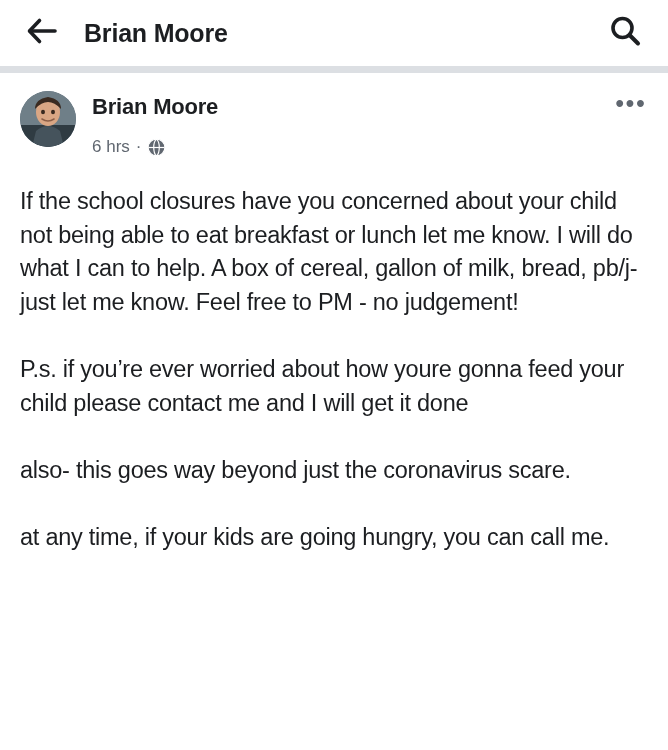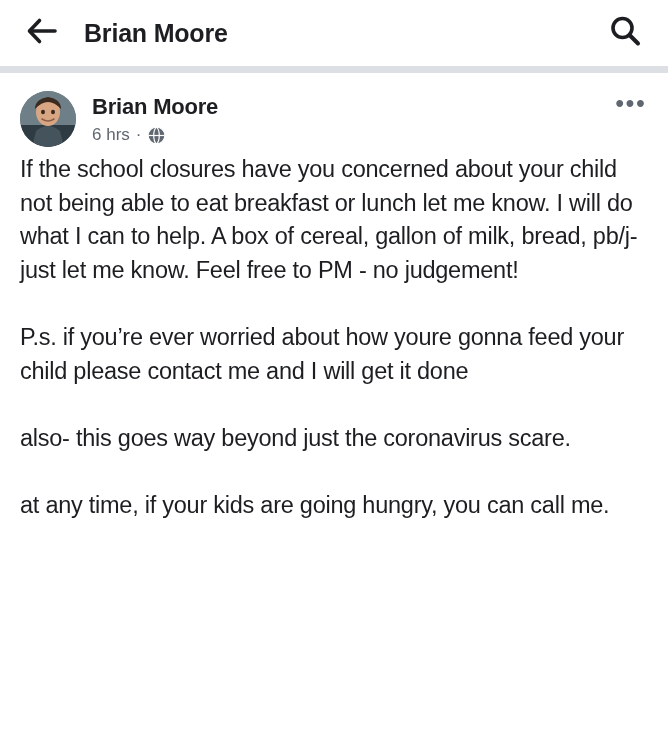--- a/index.html
+++ b/index.html
@@ -78,21 +78,21 @@
   .author {
     font-size: 22px;
     font-weight: bold;
     color: #1c1e21;
     letter-spacing: -0.2px;
     line-height: 1.15;
   }
   .meta {
     display: flex;
     align-items: center;
-    margin-top: 6px;
+    margin-top: 18px;
   }
   .meta-time {
     font-size: 17px;
     color: #606770;
   }
   .meta-dot {
     font-size: 17px;
     color: #606770;
     margin: 0 6px;
   }
@@ -108,21 +108,21 @@
   }
   .menu-btn .dots {
     font-size: 24px;
     color: #606770;
     line-height: 12px;
     letter-spacing: 2px;
     font-weight: bold;
   }
 
   .post-body {
-    margin-top: 6px;
+    margin-top: 28px;
     font-size: 23.5px;
     line-height: 1.43;
     color: #1c1e21;
     letter-spacing: -0.25px;
     white-space: pre-wrap;
     word-wrap: break-word;
     padding-right: 4px;
   }
 </style>
 </head>

